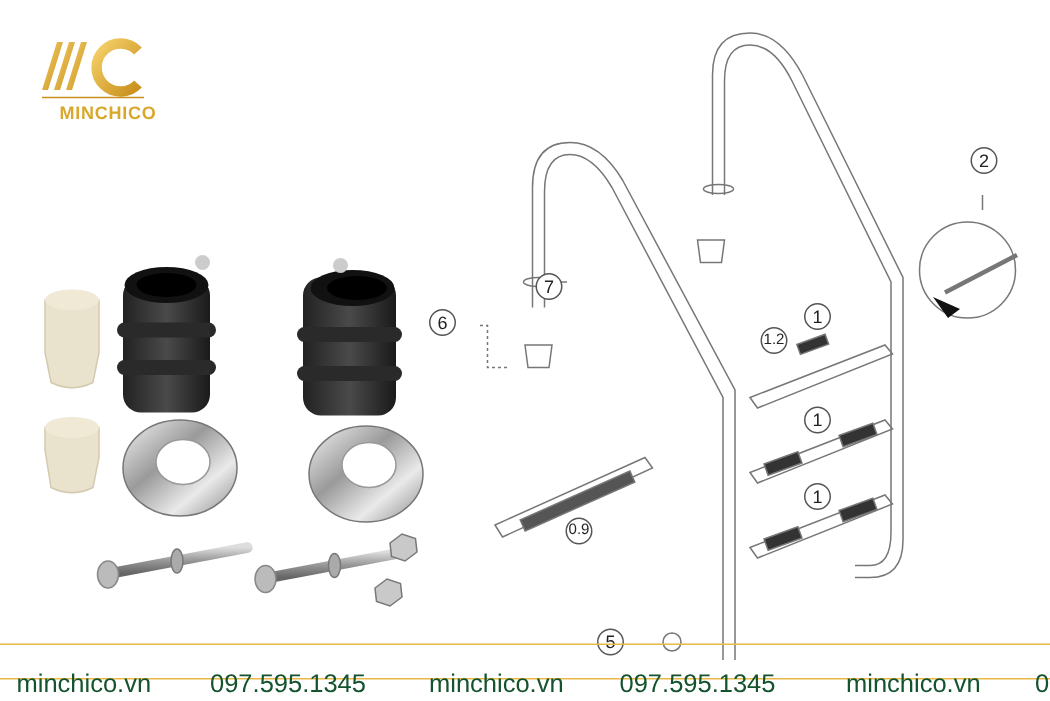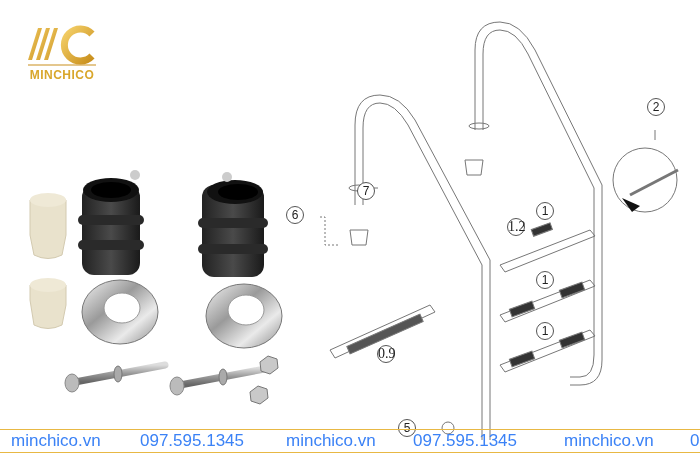--- a/index.html
+++ b/index.html
@@ -1,23 +1,23 @@
 <!DOCTYPE html>
 <html><head>
 <meta charset="utf-8">
 <style>
   html,body{margin:0;padding:0;background:#fff;}
   body{width:700px;height:467px;position:relative;overflow:hidden;font-family:"Liberation Sans",sans-serif;}
   .abs{position:absolute;}
   .logo{left:22px;top:16px;width:80px;height:70px;}
-  .logo-text{position:absolute;left:0;top:52px;width:80px;text-align:center;font-size:12px;font-weight:bold;letter-spacing:0.5px;color:#d9a72c;}
+  .logo-text{position:absolute;left:10px;top:52px;width:80px;text-align:center;font-size:12px;font-weight:bold;letter-spacing:0.5px;color:#d9a72c;}
   .footer{left:0;top:429px;width:700px;height:22px;border-top:1.5px solid #e8b844;border-bottom:1.5px solid #e8b844;}
-  .footer span{position:absolute;top:1px;font-size:17px;color:#3b82f6;white-space:nowrap;text-align:center;}
+  .footer span{position:absolute;top:16px;font-size:17px;color:#14532d;white-space:nowrap;text-align:center;}
   .callout{position:absolute;width:16px;height:16px;border:1px solid #555;border-radius:50%;background:#fff;font-size:12px;line-height:16px;text-align:center;color:#222;}
-  .callout.wide{font-size:14px;font-family:Liberation Serif, serif;}
+  .callout.wide{font-size:10px;}
 </style>
 </head>
 <body>
 
 <div class="abs logo">
   <svg width="80" height="52" viewBox="0 0 80 52">
     <defs>
       <linearGradient id="g" x1="0" y1="0" x2="1" y2="1">
         <stop offset="0" stop-color="#f5d16a"></stop>
           <stop offset="1" stop-color="#c98f1c"></stop>

